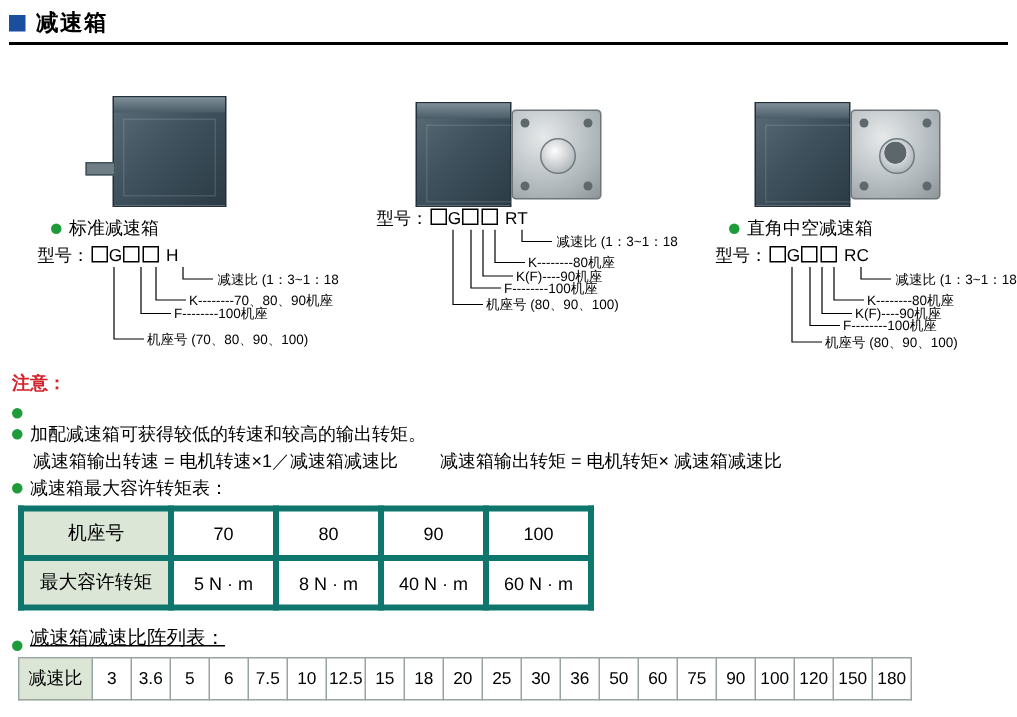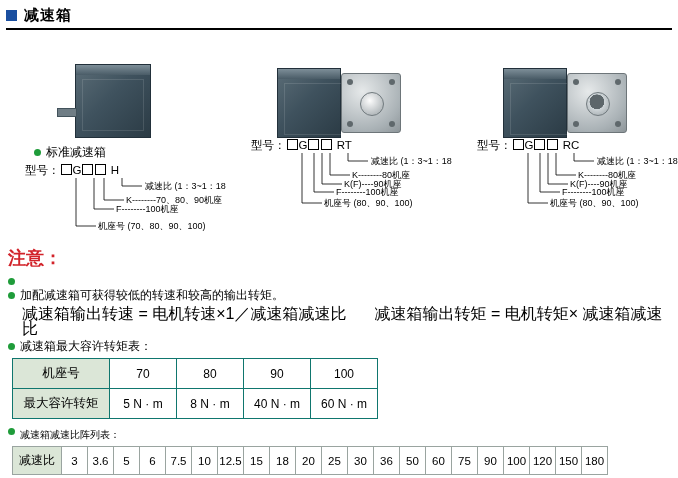--- a/index.html
+++ b/index.html
@@ -151,62 +151,63 @@
   }
 
   
   .notes {
     margin: 10px 0 0 8px;
     font-size: 12px;
   }
   .notes-title {
     font-weight: bold;
     color: #d2232a;
-    font-size: 18px;
+    font-size: 12px;
     margin-bottom: 4px;
   }
   .note-item {
     display: flex;
     align-items: flex-start;
     margin-bottom: 3px;
     line-height: 15px;
   }
   .note-item .bullet { margin-top: 4px; }
   .sub-line {
     margin: 1px 0 3px 14px;
     line-height: 15px;
-    font-size: 16px;
+    font-size: 12px;
   }
   .sub-line .gap { display: inline-block; width: 28px; }
 
   
   table.torque {
     border-collapse: collapse;
     margin: 4px 0 0 12px;
     background: #ffffff;
   }
   table.torque td {
-    border: 1px solid #0f766e;
+    border: 4px solid #0f766e;
     font-size: 12px;
     text-align: center;
     padding: 6px 0;
   }
   table.torque td.head {
     background: #dbe6d7;
     width: 96px;
     font-size: 12.5px;
   }
   table.torque td.cell { width: 66px; }
 
   
   .ratio-title {
     display: flex;
-    align-items: flex-start;
-    font-size: 10px;
+    align-items: flex-end;
+    font-size: 13px;
     margin: 9px 0 4px 8px;
+    text-decoration: underline;
   }
   table.ratio {
     border-collapse: collapse;
     margin-left: 12px;
   }
   table.ratio td {
     border: 1px solid #9aa4a0;
     font-size: 11.5px;
     text-align: center;
     padding: 5px 0;
@@ -296,20 +297,24 @@
       <div class="motor" style="display:flex;align-items:center;">
         <div class="box" style="width:62px;height:68px;"></div>
         <div class="flange hollow">
           <div class="hole tl"></div>
           <div class="hole tr"></div>
           <div class="hole bl"></div>
           <div class="hole br"></div>
           <div class="hub"></div>
         </div>
       </div>
+    </div>
+    <div class="prod-caption">
+      <span class="bullet"></span>
+      <span>直角中空减速箱</span>
     </div>
     <div class="model-line">
       <span>型号：</span><span class="sq"></span>G<span class="sq"></span><span class="sq"></span>
       <span>RC</span>
     </div>
     <div class="legend">
       <svg width="180" height="56">
         <path d="M76,0 L76,8 L96,8" stroke="#000" fill="none" stroke-width="0.8"></path>
         <path d="M58,0 L58,22 L78,22" stroke="#000" fill="none" stroke-width="0.8"></path>
         <path d="M50,0 L50,31 L70,31" stroke="#000" fill="none" stroke-width="0.8"></path>

